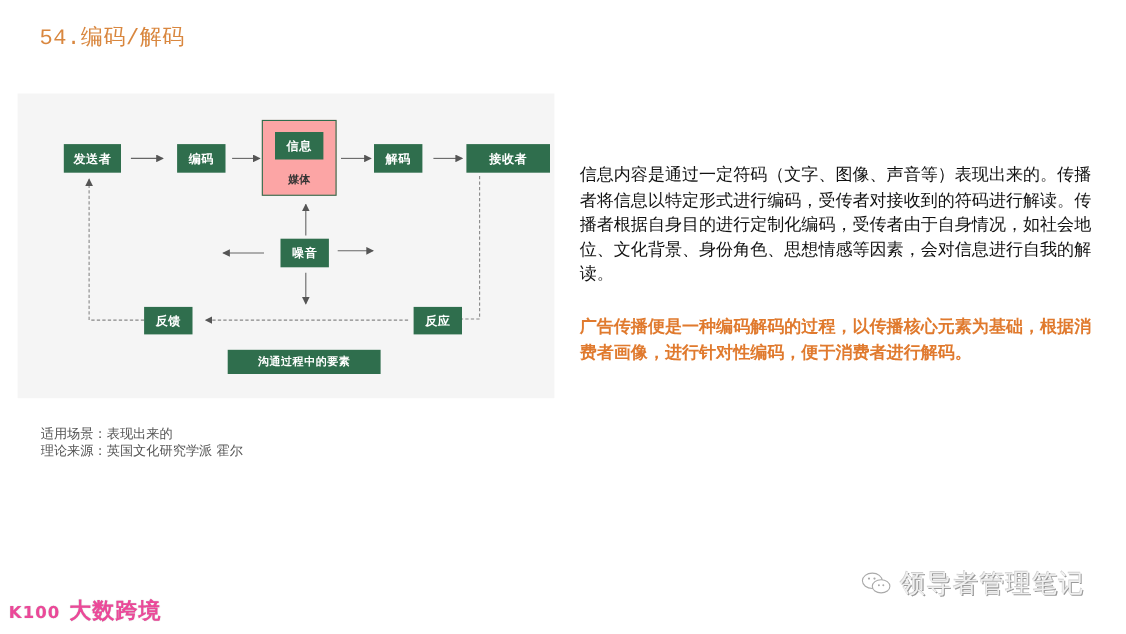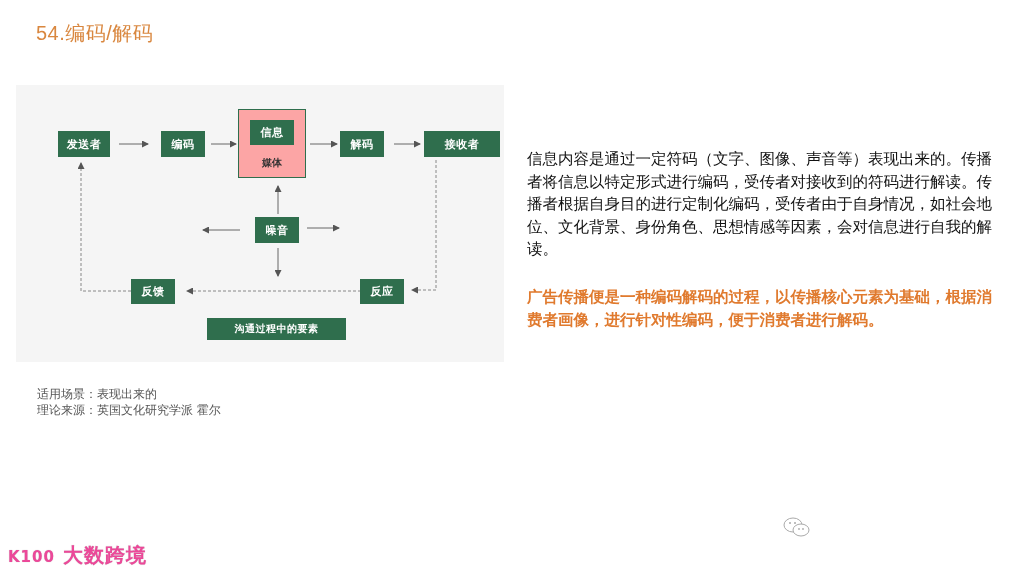--- a/index.html
+++ b/index.html
@@ -4,21 +4,21 @@
 <style>
   html, body { margin:0; padding:0; }
   body {
     width:1024px; height:576px; position:relative; overflow:hidden;
     background:#ffffff;
     font-family:"DejaVu Sans","Liberation Sans",sans-serif;
   }
   .title {
     position:absolute; left:36px; top:20px;
     font-size:20px; color:#d9873f; letter-spacing:0.5px;
-    font-family:Liberation Sans, sans-serif;
+    font-family:Liberation Mono, monospace;
   }
   .panel {
     position:absolute; left:16px; top:85px; width:488px; height:277px;
     background:#f5f5f5;
   }
   .node {
     position:absolute; background:#2f6e4d; color:#ffffff;
     font-size:11px; font-weight:bold; display:flex; align-items:center; justify-content:center;
     letter-spacing:0.5px;
   }
@@ -90,21 +90,21 @@
   <div class="node" style="left:11px;top:10px;width:44px;height:25px;">信息</div>
   <div class="media-label">媒体</div>
 </div>
 
 <div class="node" style="left:340px;top:131px;width:44px;height:26px;">解码</div>
 <div class="node" style="left:424px;top:131px;width:76px;height:26px;">接收者</div>
 
 <div class="node" style="left:255px;top:217px;width:44px;height:26px;">噪音</div>
 
 <div class="node" style="left:131px;top:279px;width:44px;height:25px;">反馈</div>
-<div class="node" style="left:360px;top:279px;width:44px;height:25px;">反应</div>
+<div class="node" style="left:376px;top:279px;width:44px;height:25px;">反应</div>
 
 <div class="node" style="left:207px;top:318px;width:139px;height:22px;font-size:10px;">沟通过程中的要素</div>
 
 <div class="body-text">信息内容是通过一定符码（文字、图像、声音等）表现出来的。传播者将信息以特定形式进行编码，受传者对接收到的符码进行解读。传播者根据自身目的进行定制化编码，受传者由于自身情况，如社会地位、文化背景、身份角色、思想情感等因素，会对信息进行自我的解读。</div>
 <div class="accent-text">广告传播便是一种编码解码的过程，以传播核心元素为基础，根据消费者画像，进行针对性编码，便于消费者进行解码。</div>
 
 <div class="source">
   <div>适用场景：表现出来的</div>
   <div>理论来源：英国文化研究学派  霍尔</div>
 </div>
@@ -116,13 +116,14 @@
 
 <div class="watermark-right">
   <svg width="30" height="26" viewBox="0 0 30 26">
     <ellipse cx="11" cy="10" rx="9" ry="7" fill="none" stroke="#aaa" stroke-width="1"></ellipse>
     <ellipse cx="19" cy="15" rx="8" ry="6" fill="#fff" stroke="#aaa" stroke-width="1"></ellipse>
     <circle cx="8" cy="8" r="1" fill="#aaa"></circle>
       <circle cx="13" cy="8" r="1" fill="#aaa"></circle>
     <circle cx="17" cy="14" r="0.9" fill="#aaa"></circle>
       <circle cx="21" cy="14" r="0.9" fill="#aaa"></circle>
   </svg>
+  <span>领导者管理笔记</span>
 </div>
 
 </body></html>

